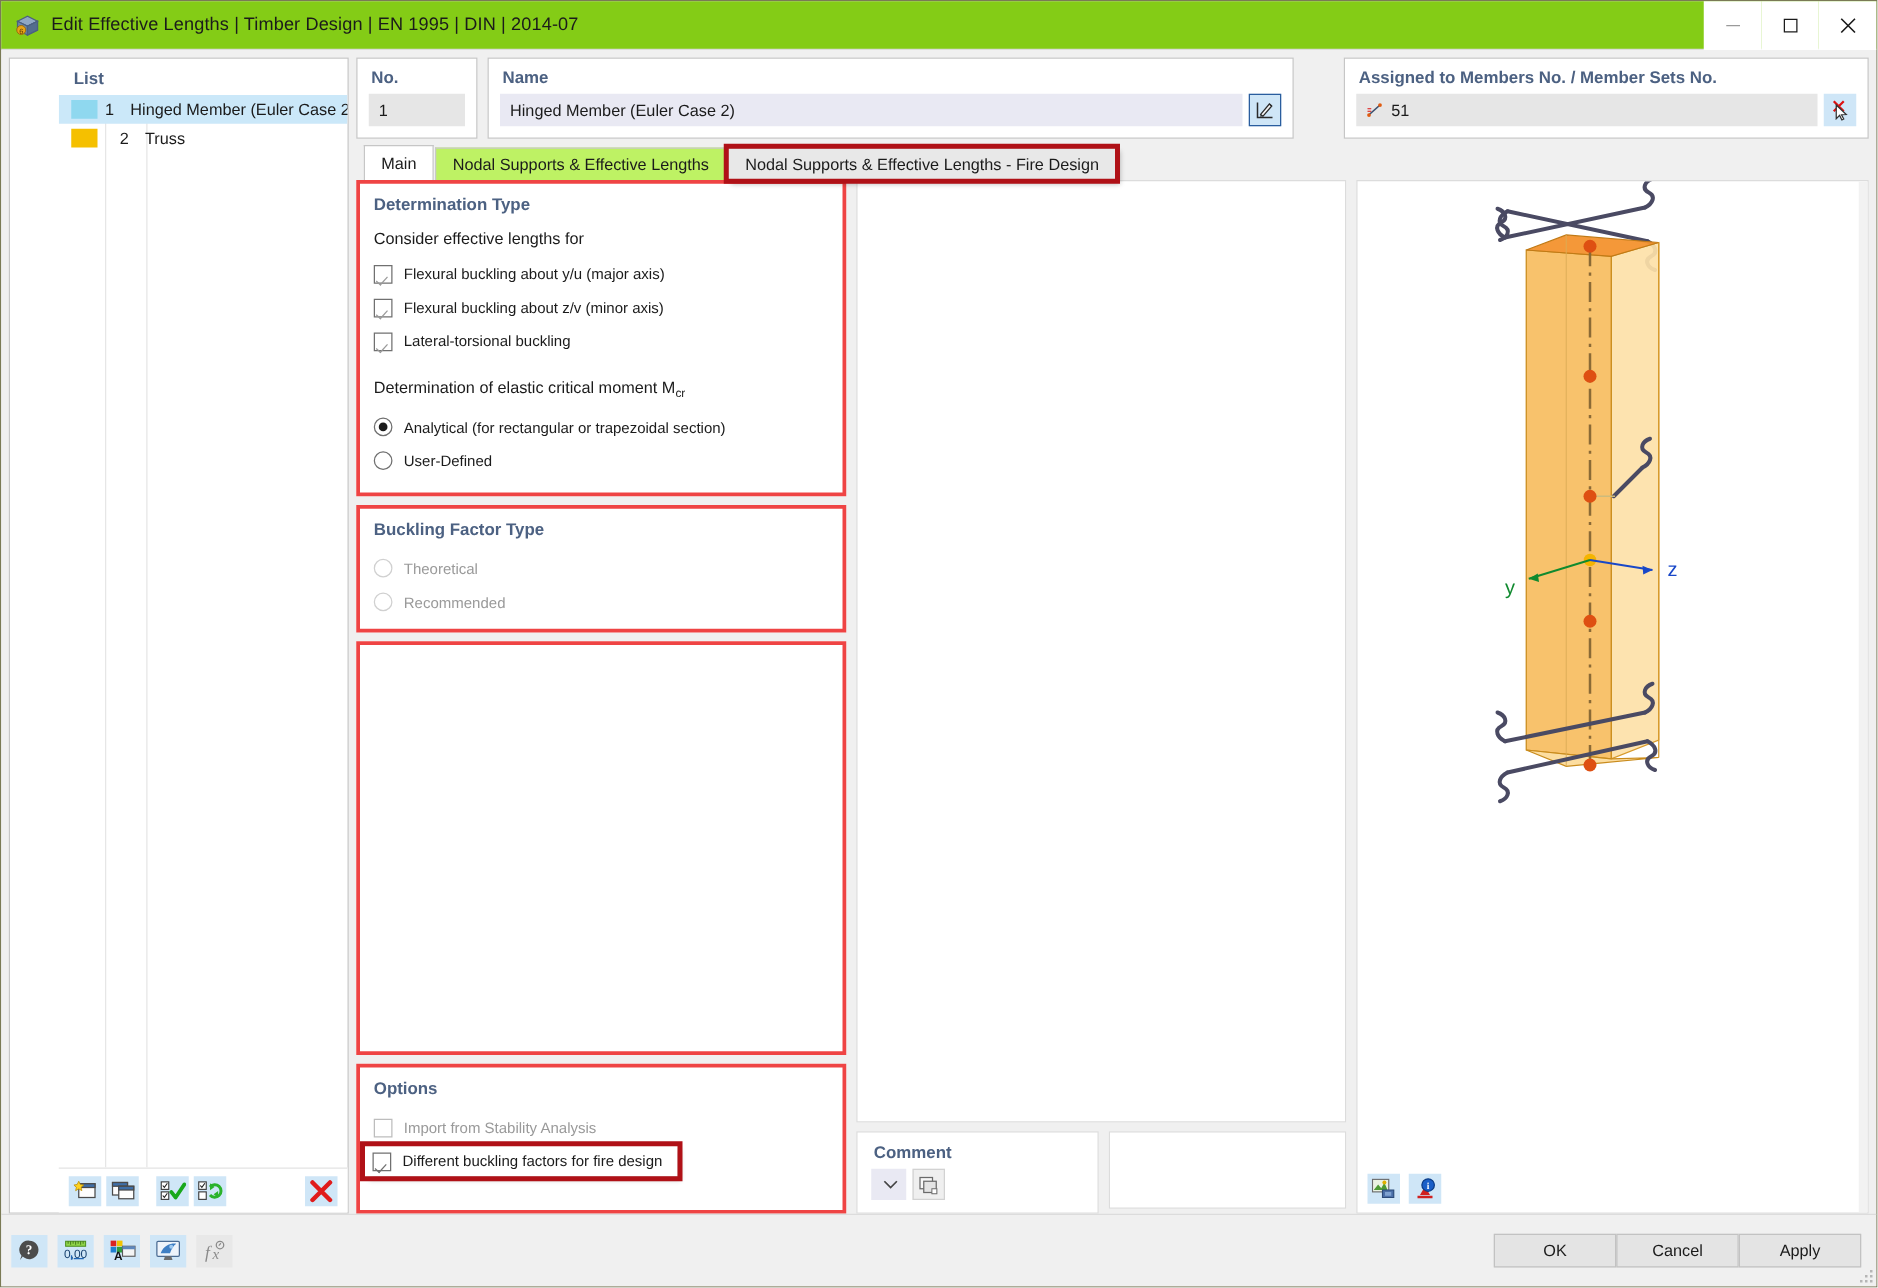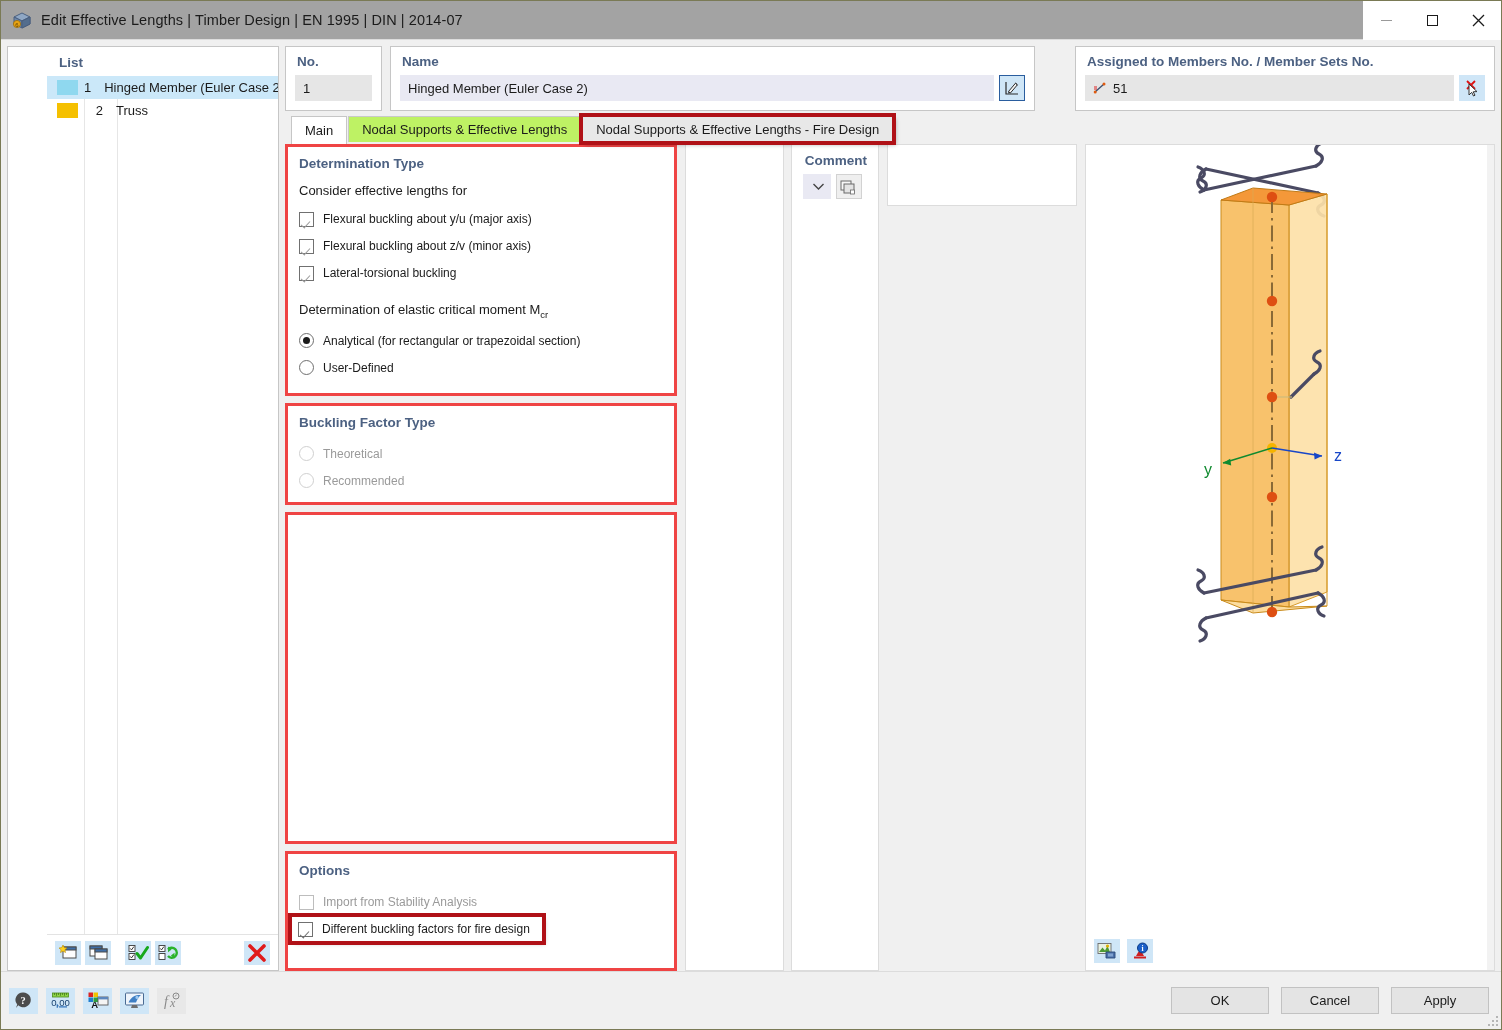--- a/index.html
+++ b/index.html
@@ -15,21 +15,21 @@
     position: relative;
     width: 1502px; height: 1030px;
     background: #f0f0f0;
     border: 1px solid #7a7a55;
     display: flex; flex-direction: column;
   }
 
   
   .titlebar {
     height: 39px; min-height: 39px;
-    background: #a3a3a3;
+    background: #84cc16;
     display: flex; align-items: center;
     border-bottom: 1px solid #dcdcdc;
   }
   .titlebar .app-icon {
     width: 22px; height: 22px; margin-left: 10px; margin-right: 8px;
     position: relative; flex: 0 0 auto;
   }
   .titlebar .title-text {
     font-size: 14.5px; color: #1b1b1b; letter-spacing: .1px;
     white-space: nowrap;
@@ -116,21 +116,21 @@
   .inp-row { display: flex; align-items: stretch; gap: 5px; }
   .inp-row .inp { flex: 1 1 auto; min-width: 0; }
   .icon-btn {
     width: 26px; height: 26px; flex: 0 0 26px;
     background: #cfe6f7; display: flex; align-items: center; justify-content: center;
   }
   .icon-btn.focus { border: 1.5px solid #2a5d9e; }
 
   
   .tabstrip {
-    display: flex; align-items: flex-start; height: 28px;
+    display: flex; align-items: flex-end; height: 28px;
     padding-left: 6px; position: relative;
   }
   .tab {
     height: 26px; padding: 0 13px; display: flex; align-items: center;
     font-size: 13px; background: #bef264; color: #1b1b1b;
     border: 1px solid #c9c9c9; border-bottom: none; margin-right: 1px;
     white-space: nowrap;
   }
   .tab.active { background: #ffffff; border-color: #c6c6c6; height: 28px; z-index: 3; }
   .tab.hl {
@@ -138,21 +138,21 @@
     background: #e8e8e8; position: relative; z-index: 4;
     box-shadow: 3px 3px 4px rgba(0,0,0,.28);
   }
 
   
   .content {
     flex: 1 1 auto; display: flex; gap: 8px; min-height: 0;
     padding-bottom: 0;
   }
   .col-left-forms { width: 392px; flex: 0 0 392px; display: flex; flex-direction: column; gap: 7px; min-height: 0; }
-  .col-mid { flex: 1 1 auto; min-width: 0; display: flex; gap: 7px; }
+  .col-mid { flex: 1 1 auto; min-width: 0; display: flex; flex-direction: column; gap: 7px; }
   .col-3d { width: 410px; flex: 0 0 410px; display: flex; flex-direction: column; }
 
   .group {
     background: #ffffff; border: 3px solid #ef4444;
     padding: 9px 12px 10px 11px;
   }
   .group-title {
     font-weight: bold; color: #4c6182; font-size: 13.5px; margin-bottom: 12px;
   }
   .sub-label { font-size: 13px; margin-bottom: 9px; }
@@ -229,21 +229,21 @@
     height: 58px; min-height: 58px; display: flex; align-items: center;
     padding: 0 12px 0 8px; background: #f0f0f0;
     border-top: 1px solid #dcdcdc;
   }
   .footer-icons { display: flex; gap: 8px; align-items: center; }
   .fbtn {
     width: 29px; height: 26px; background: #cfe6f7;
     display: flex; align-items: center; justify-content: center;
   }
   .fbtn.disabled { background: #e8e8e8; }
-  .footer-buttons { margin-left: auto; display: flex; gap: 12px; }
+  .footer-buttons { margin-left: auto; display: flex; }
   .btn {
     width: 98px; height: 27px; background: #e4e4e4; border: 1px solid #c2c2c2;
     font-size: 13px; color: #1b1b1b; display: flex; align-items: center; justify-content: center;
   }
   .grip {
     position: absolute; right: 3px; bottom: 3px; width: 12px; height: 12px;
   }
   .grip i { position: absolute; width: 2px; height: 2px; background: #b5b5b5; }
 </style>
 </head>

